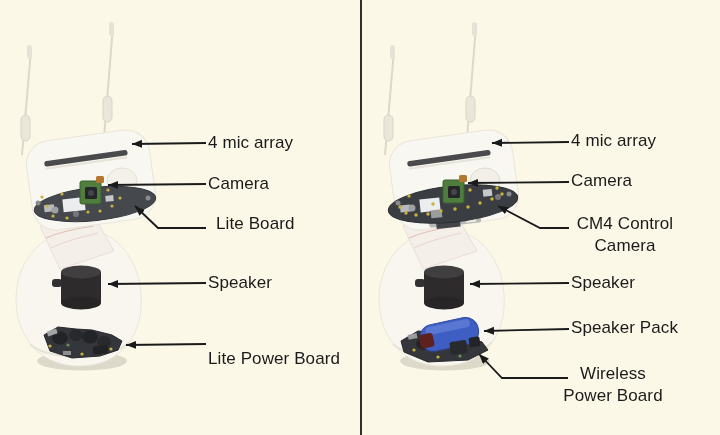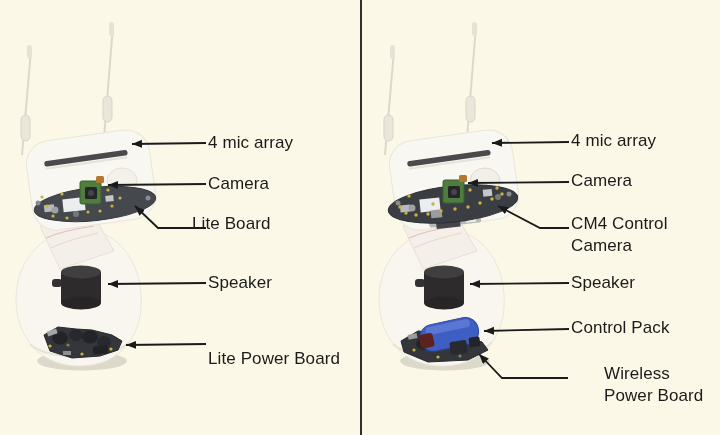--- a/index.html
+++ b/index.html
@@ -9,21 +9,21 @@
     font-family:"Liberation Sans",sans-serif;
   }
   .stage svg{position:absolute;left:0;top:0;}
   .divider{
     position:absolute;top:0;width:2px;height:435px;left:360px;
     background:var(--divider,#303030);
   }
   .label{
     position:absolute;
     font-size:17px;line-height:22px;letter-spacing:0.1px;
-    color:var(--text,#1b1b1b);white-space:nowrap;
+    color:var(--text,#1b1b1b);white-space:nowrap;text-align:center;
   }
   .label.wrap{white-space:normal;}
 </style>
 </head>
 <body>
 
 <div class="stage" style="--bg: #fcf8e7; --divider: #303030; --text: #1b1b1b;">
 
   <svg width="720" height="435" viewBox="0 0 720 435">
     <defs>
@@ -219,27 +219,27 @@
       <path d="M569,329 L484,331" marker-end="url(#ah)"></path>
       <path d="M568,378 L502,378 L479,354" marker-end="url(#ah)"></path>
     </g>
   </svg>
 
   <div class="divider"></div>
 
   <div>
     <div class="label" style="left:208px;top:132px">4 mic array</div>
     <div class="label" style="left:208px;top:173px">Camera</div>
-    <div class="label" style="left:192px;top:213px">Lite Board</div>
+    <div class="label" style="left:216px;top:213px">Lite Board</div>
     <div class="label" style="left:208px;top:272px">Speaker</div>
     <div class="label" style="left:208px;top:348px">Lite Power Board</div>
   </div>
 
   <div>
     <div class="label" style="left:571px;top:130px">4 mic array</div>
     <div class="label" style="left:571px;top:170px">Camera</div>
     <div class="label wrap" style="left:571px;top:213px;max-width:108px">CM4 Control Camera</div>
     <div class="label" style="left:571px;top:272px">Speaker</div>
-    <div class="label" style="left:571px;top:317px">Control Pack</div>
-    <div class="label wrap" style="left:604px;top:363px;max-width:104px">Wireless Power Board</div>
+    <div class="label" style="left:571px;top:317px">Speaker Pack</div>
+    <div class="label wrap" style="left:561px;top:363px;max-width:104px">Wireless Power Board</div>
   </div>
 
 </div>
 
 </body></html>

